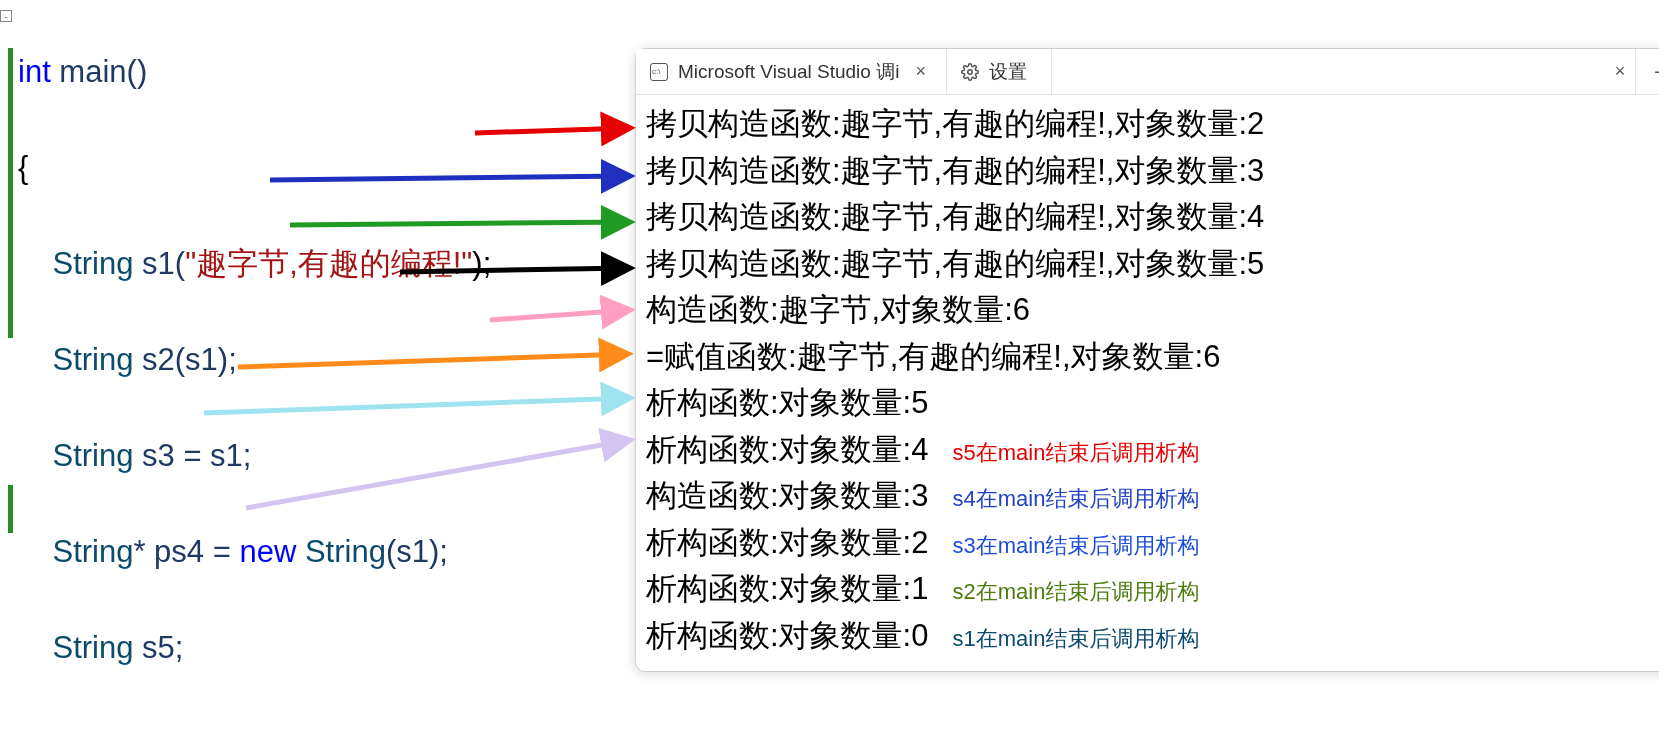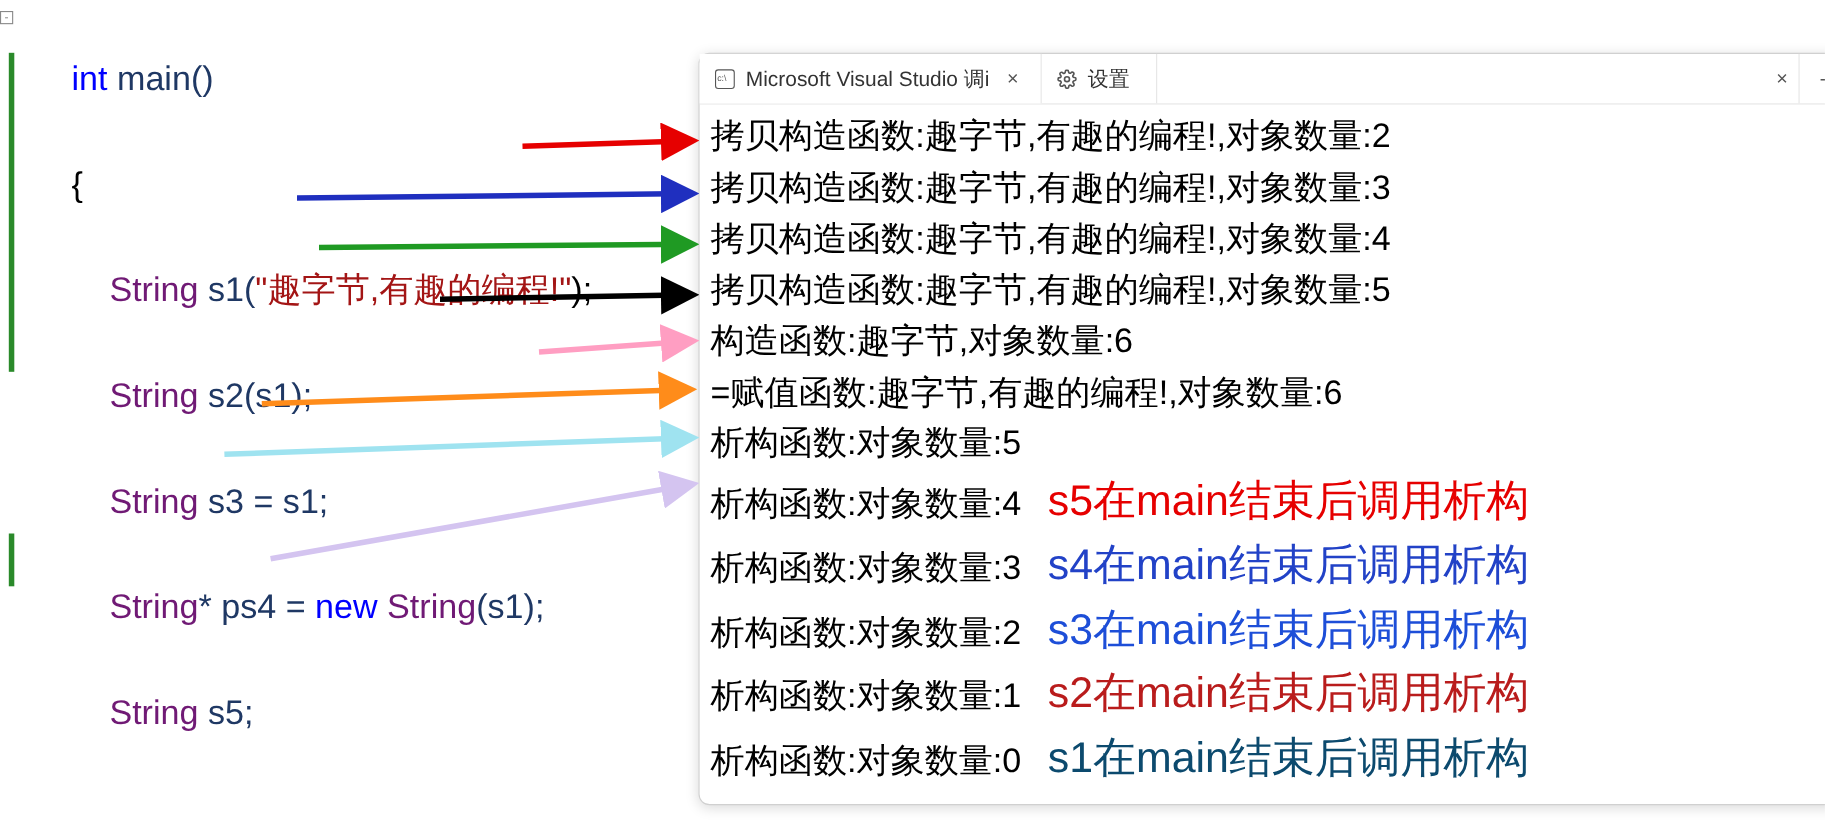--- a/index.html
+++ b/index.html
@@ -13,32 +13,32 @@
   }
   .code-pane {
     position: absolute;
     left: 0; top: 0;
     width: 640px;
     padding-left: 18px;
     font-size: 31px;
     line-height: 1.55;
     white-space: pre;
   }
-  .kw-type { color: #701a75; }
+  .kw-type { color: #0c4a6e; }
   .kw-blue { color: #0000ff; }
   .ident { color: #1f3864; }
   .str { color: #a31515; }
   .plain { color: #000; }
   .greenbar {
     position: absolute;
     width: 5px;
     background: #2a8a2a;
     left: 8px;
   }
-  .line { display: block; height: 48px; margin-left: 47px; }
+  .line { display: block; height: 48px; }
   .line .pad { display:inline-block; }
   .collapse-btn {
     position:absolute; left:0; top:10px;
     width:12px;height:12px;
     border:1px solid #888;
     font-size:11px;line-height:10px;text-align:center;color:#888;
     background:#fff;
   }
 
   .output-window {
@@ -72,25 +72,25 @@
   .x { cursor:default; font-size:18px; color:#555; padding:0 6px;}
   .plus, .chev { font-size:20px; color:#555; padding:0 14px; border-left:1px solid #e5e5e5; height:100%; display:flex;align-items:center;}
 
   .outbody {
     font-size: 31px;
     line-height: 1.5;
     padding: 6px 10px 12px 10px;
     font-family: "Microsoft YaHei", Consolas, sans-serif;
   }
   .outrow { white-space: nowrap; }
-  .annot { margin-left: 24px; font-size:39px;}
+  .annot { margin-left: 24px; font-size:22px;}
   .c-red { color:#e60000; }
   .c-blue { color:#2242c7; }
   .c-green { color:#1d4ed8; }
-  .c-purp { color:#b91c1c; }
+  .c-purp { color:#4d7c0f; }
   .c-lblue { color:#0c4a6e; }
 
   svg.arrows {
     position:absolute;
     left:0; top:0;
     width:1659px; height:756px;
     pointer-events:none;
   }
 </style>
 </head>
@@ -140,21 +140,21 @@
   </div>
   <div class="outbody">
     <div class="outrow">拷贝构造函数:趣字节,有趣的编程!,对象数量:2</div>
     <div class="outrow">拷贝构造函数:趣字节,有趣的编程!,对象数量:3</div>
     <div class="outrow">拷贝构造函数:趣字节,有趣的编程!,对象数量:4</div>
     <div class="outrow">拷贝构造函数:趣字节,有趣的编程!,对象数量:5</div>
     <div class="outrow">构造函数:趣字节,对象数量:6</div>
     <div class="outrow">=赋值函数:趣字节,有趣的编程!,对象数量:6</div>
     <div class="outrow">析构函数:对象数量:5</div>
     <div class="outrow"><span>析构函数:对象数量:4</span><span class="annot c-red">s5在main结束后调用析构</span></div>
-    <div class="outrow"><span>析构函数:对象数量:3</span><span class="annot c-blue">s4在main结束后调用析构</span></div>
+    <div class="outrow"><span>构造函数:对象数量:3</span><span class="annot c-blue">s4在main结束后调用析构</span></div>
     <div class="outrow"><span>析构函数:对象数量:2</span><span class="annot c-green">s3在main结束后调用析构</span></div>
     <div class="outrow"><span>析构函数:对象数量:1</span><span class="annot c-purp">s2在main结束后调用析构</span></div>
     <div class="outrow"><span>析构函数:对象数量:0</span><span class="annot c-lblue">s1在main结束后调用析构</span></div>
   </div>
 </div>
 
 <svg class="arrows">
   <defs>
       <marker id="ah0" viewBox="0 0 12 12" refX="10" refY="6" markerWidth="7" markerHeight="7" orient="auto-start-reverse">
         <path d="M0,0 L12,6 L0,12 z" fill="#e60000"></path>

